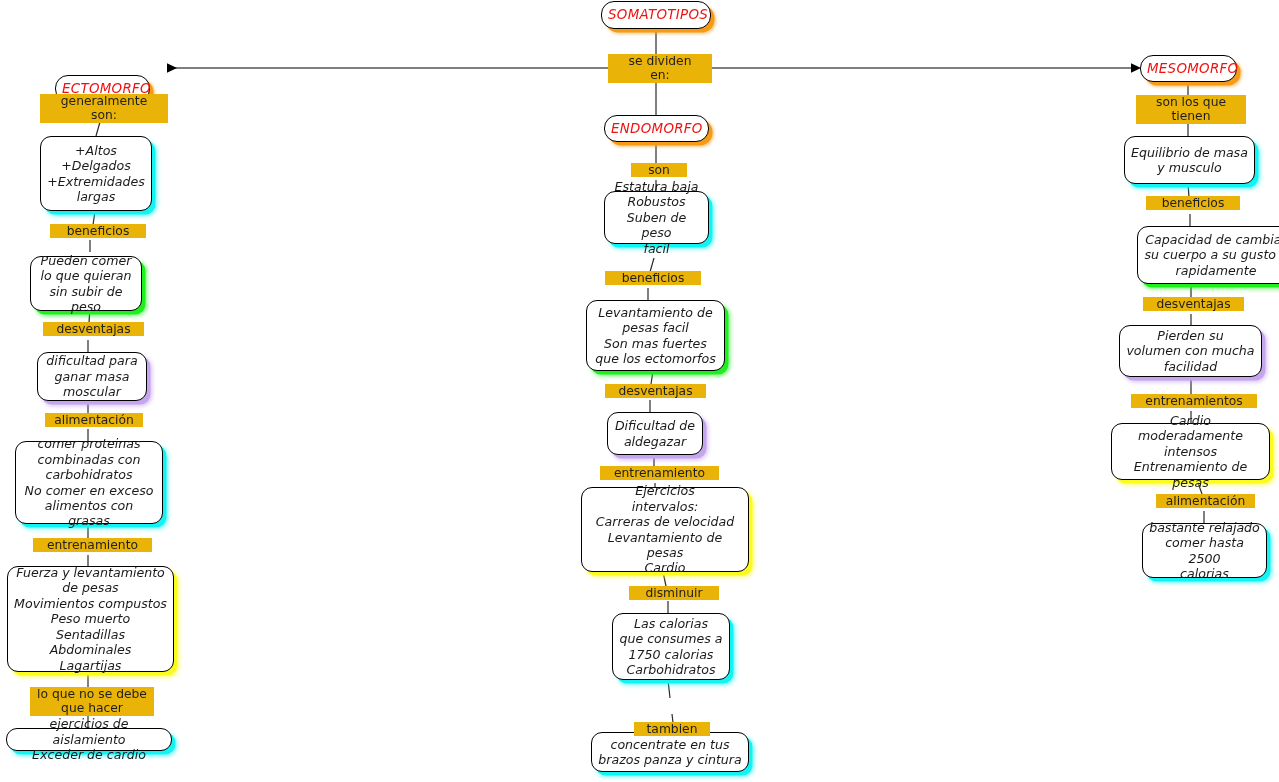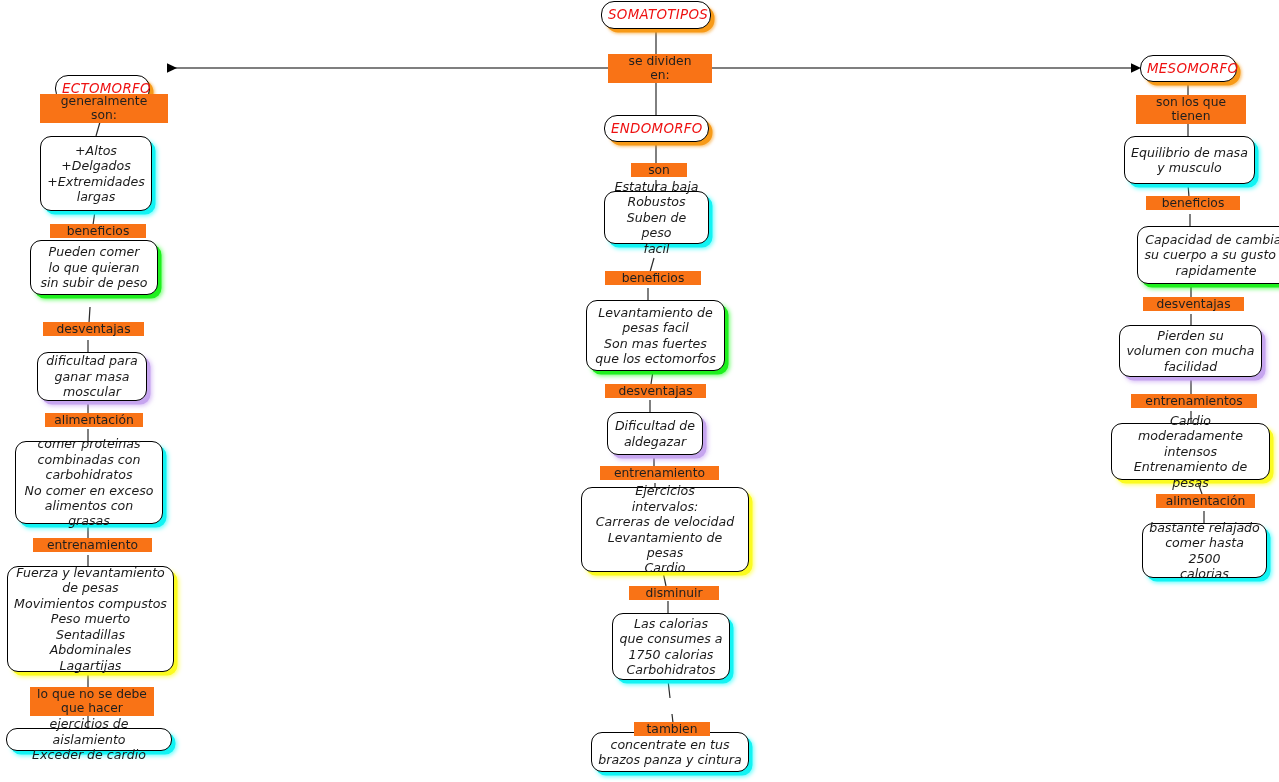--- a/index.html
+++ b/index.html
@@ -49,21 +49,21 @@
     border-radius:13px;
   }
 
   .link-label{
     position:absolute;
     font-style:normal;
     font-size:12.3px;
     line-height:14.4px;
     color:#1f1f1f;
     text-align:center;
-    background:#f97316;
+    background:#eab308;
     white-space:pre-line;
     z-index:4;
     padding:0 3px;
   }
 </style>
 </head>
 <body>
 
 <div id="map">
 
@@ -141,21 +141,21 @@
     <span class="txt">MESOMORFO</span>
   </div>
 
   <div class="node sh-cyan" style="left:40px;top:136px;width:112px;height:75px;">
     <span class="txt">+Altos
 +Delgados
 +Extremidades
 largas</span>
   </div>
 
-  <div class="node sh-green" style="left:30px;top:240px;width:128px;height:55px;font-style:italic;">
+  <div class="node sh-green" style="left:30px;top:256px;width:112px;height:55px;font-style:italic;">
     <span class="txt">Pueden comer
 lo que quieran
 sin subir de peso</span>
   </div>
 
   <div class="node sh-purple" style="left:37px;top:352px;width:110px;height:49px;">
     <span class="txt">dificultad para
 ganar masa
 moscular</span>
   </div>

